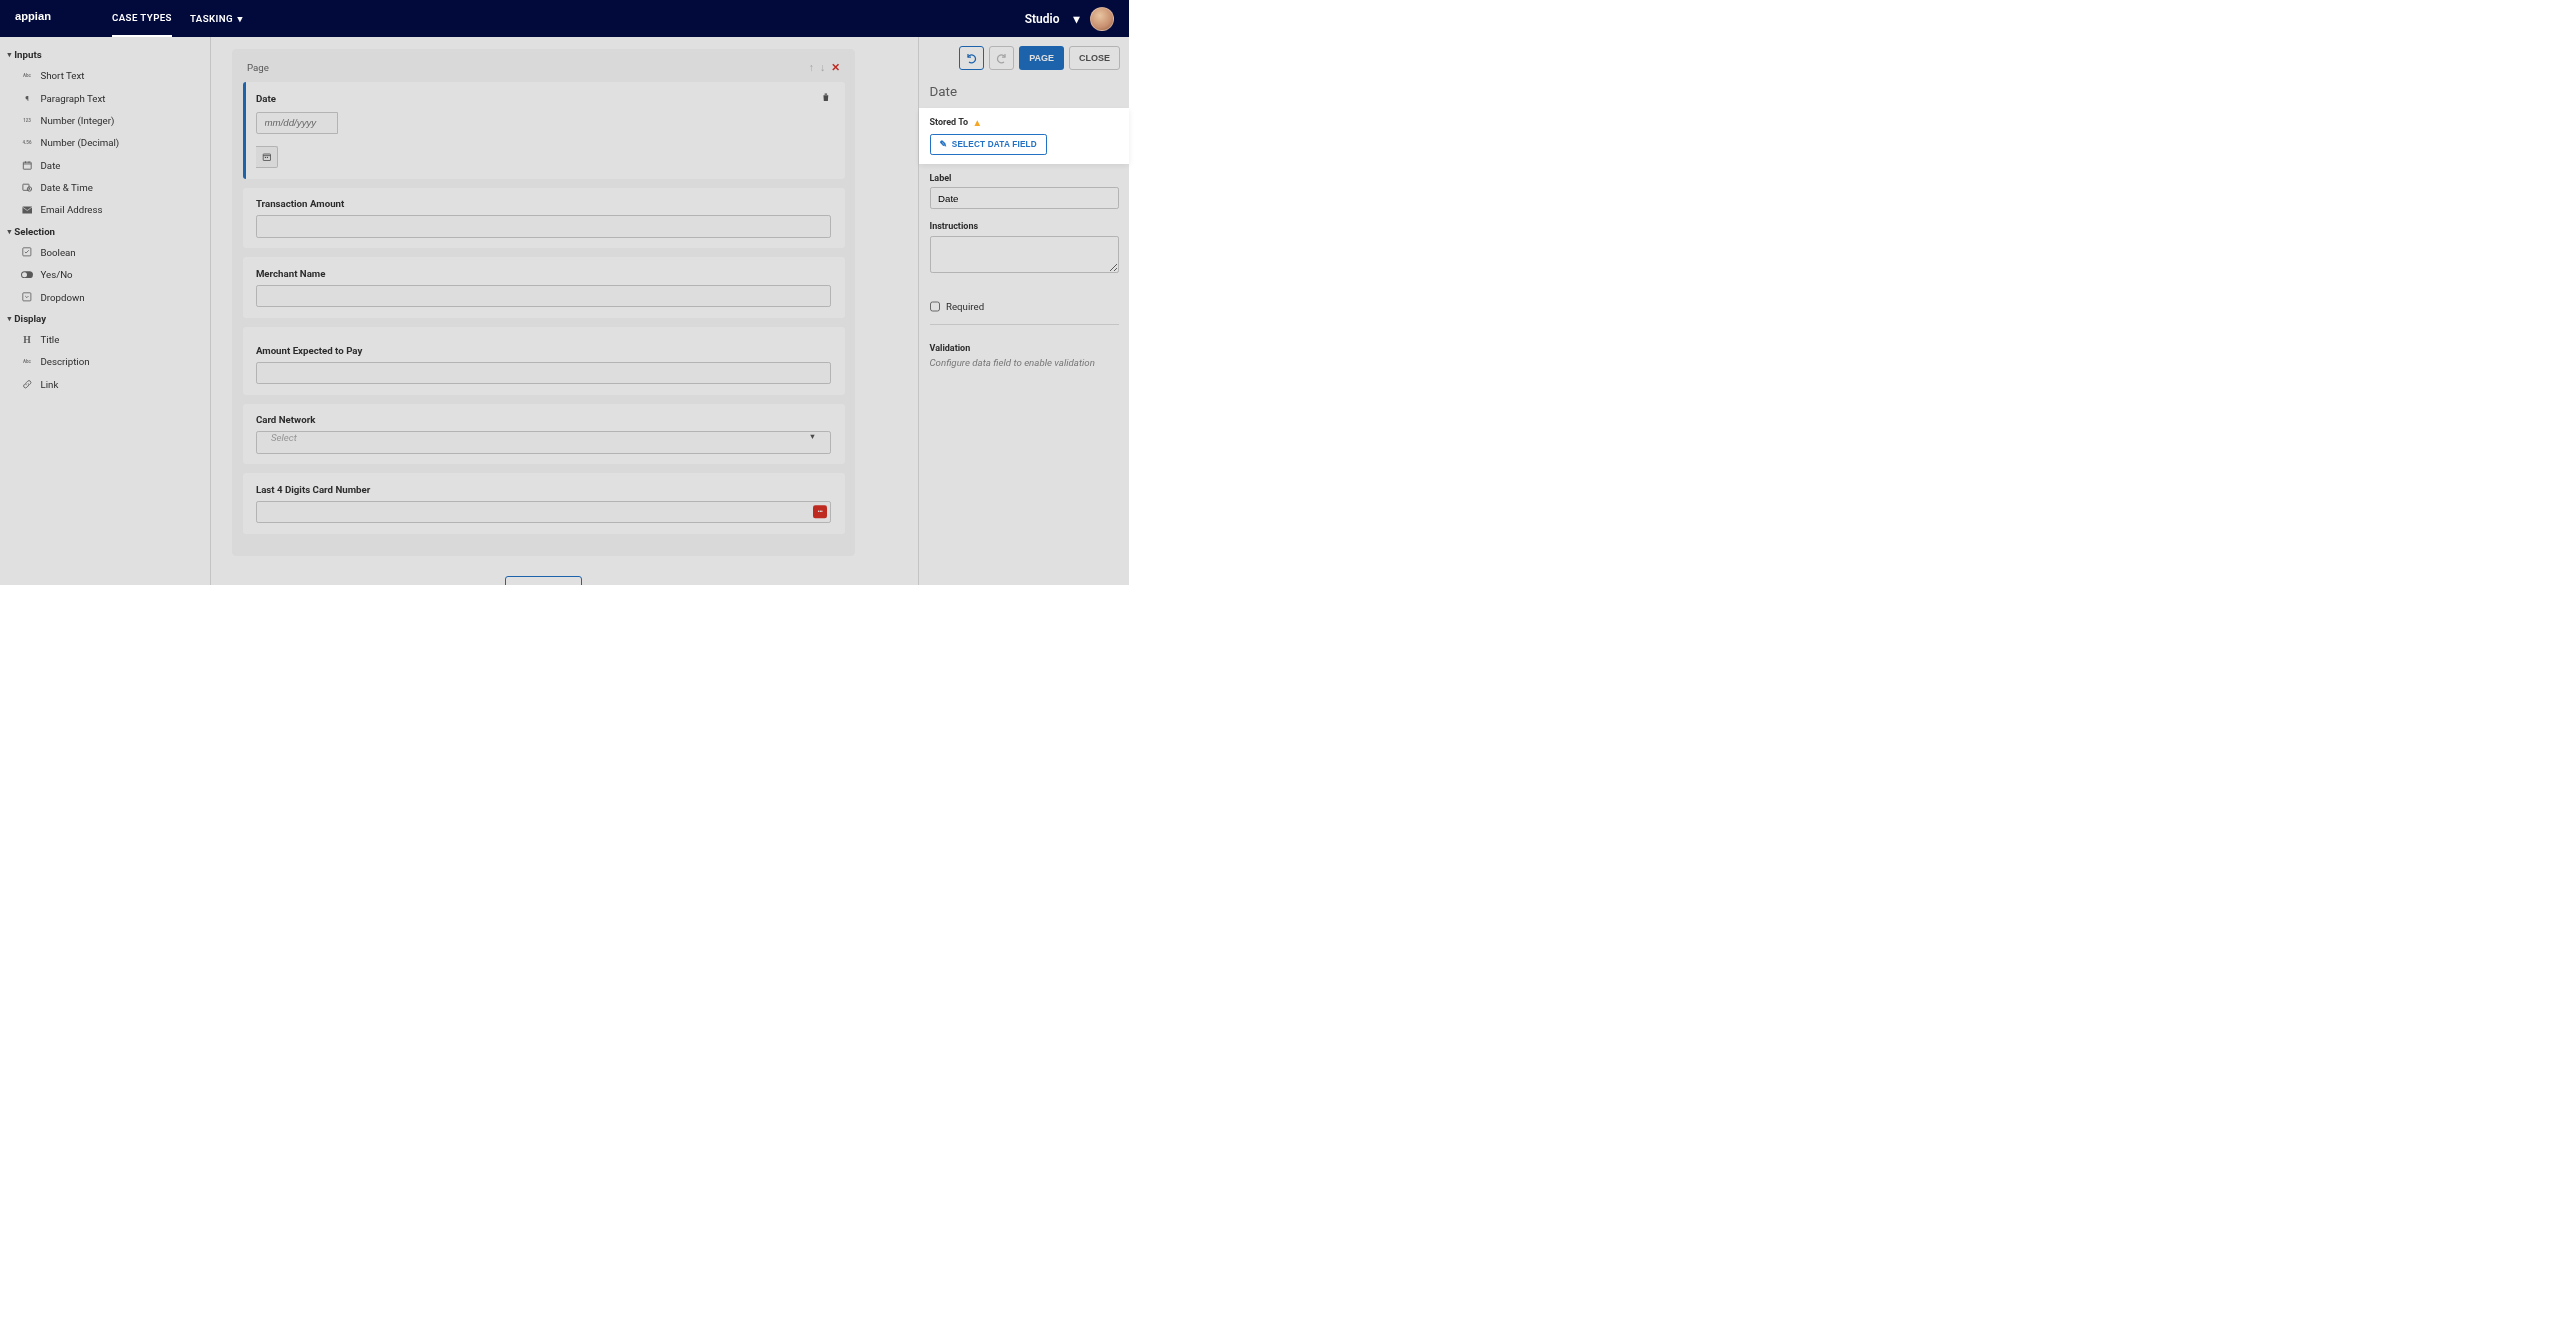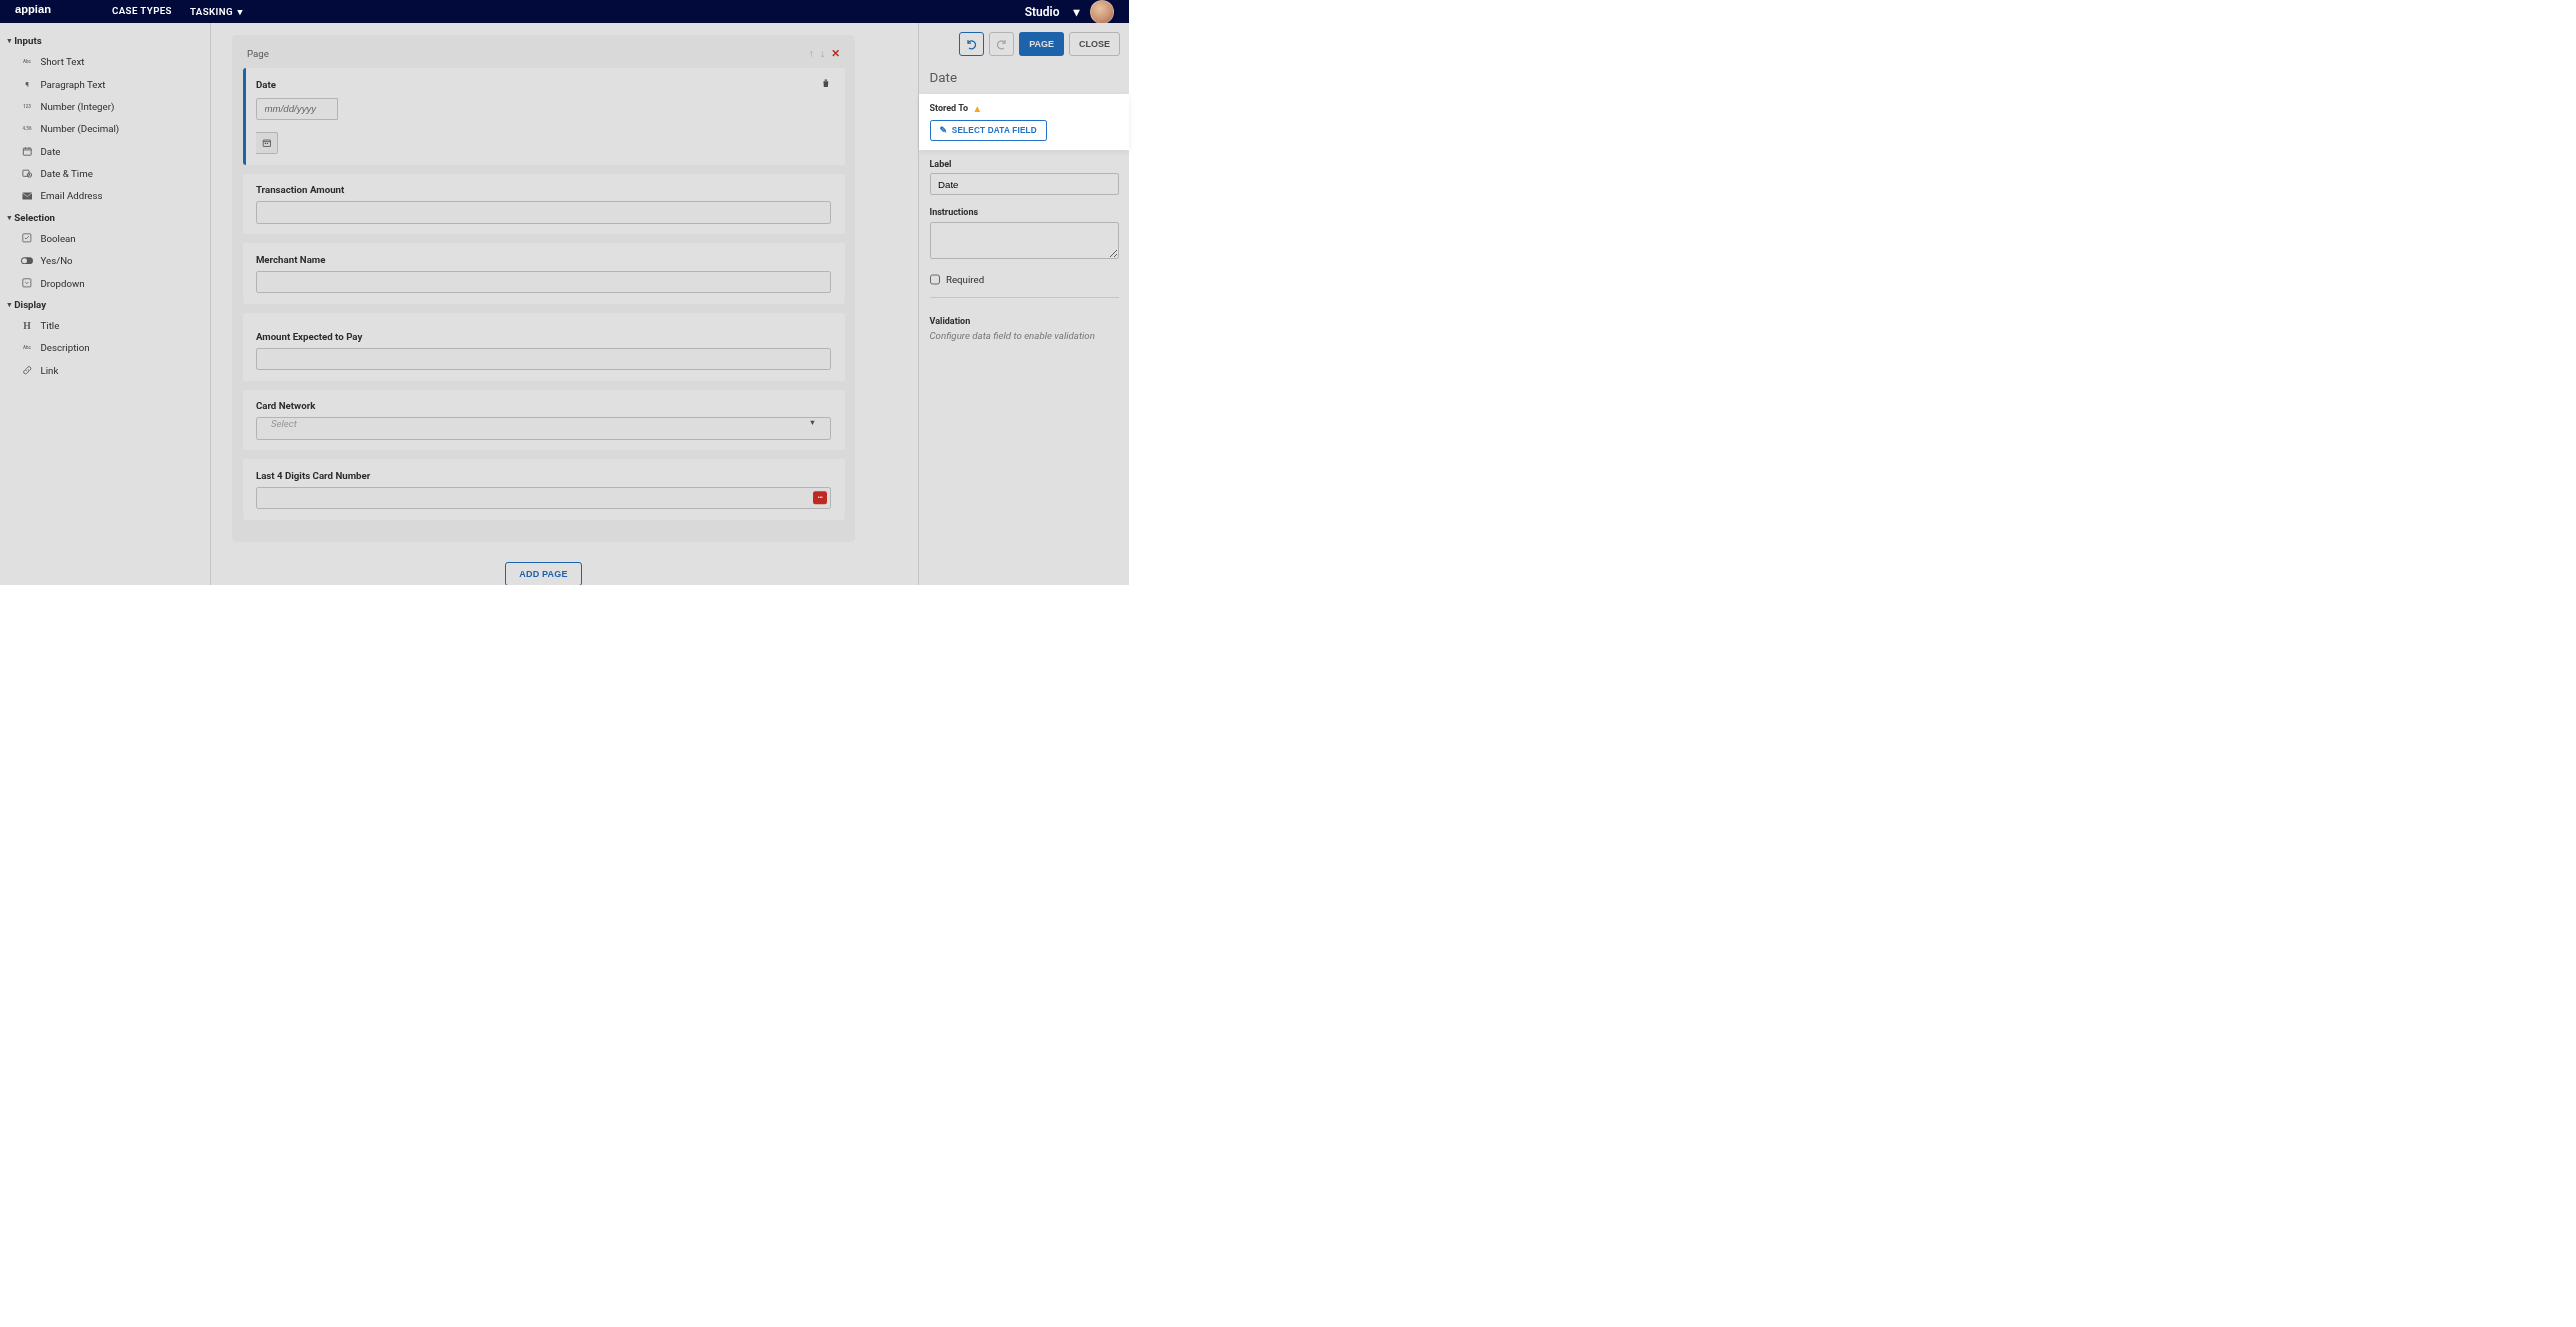--- a/index.html
+++ b/index.html
@@ -1,20 +1,20 @@
 <!DOCTYPE html>
 <html style="font-size:12px"><head>
 <meta charset="utf-8">
 <style>
 * { box-sizing: border-box; margin: 0; padding: 0; }
 body { font-family: -apple-system, BlinkMacSystemFont, "Segoe UI", Roboto, Arial, sans-serif; font-size: 9.7px; color: #333; background: #fff; overflow: hidden; }
 .app { width: 1129px; height: 585px; display: flex; flex-direction: column; position: relative; }
 
 
-.topnav { height: 23px; background: #020a3c; display: flex; align-items: center; padding: 0 15px; color: #fff; }
+.topnav { height: 37px; background: #020a3c; display: flex; align-items: center; padding: 0 15px; color: #fff; }
 .logo { font-size: 16.4px; font-weight: 600; letter-spacing: 0; margin-right: 30px; font-family: Arial, sans-serif; }
 .logo svg { height: 18px; }
 .nav-item { font-size: 9.7px; font-weight: 600; letter-spacing: 0.4px; margin-right: 18px; padding: 12px 0; cursor: pointer; display: flex; align-items: center; gap: 4.5px; }
 .nav-item.active { border-bottom: 2.2px solid #fff; }
 .nav-spacer { flex: 1; }
 .studio-label { font-size: 12px; font-weight: 600; margin-right: 10.5px; display: flex; align-items: center; gap: 14px; }
 .avatar { width: 24px; height: 24px; border-radius: 50%; background: radial-gradient(circle at 40% 35%, #e8c4a0 0%, #c89070 60%, #8b5a3c 100%); border: 0.7px solid rgba(255,255,255,0.3); }
 
 
 .main { flex: 1; display: flex; min-height: 0; position: relative; }
@@ -319,21 +319,21 @@
       </div>
 
       <div class="rp-section">
         <span class="rp-field-label">Label</span>
         <input class="rp-input" value="Date" style="">
       </div>
 
       <div class="rp-section" style="padding-top:3px;">
         <span class="rp-field-label">Instructions</span>
         <textarea class="rp-textarea" style=""></textarea>
-        <div class="checkbox-row" style="margin-top:13px;">
+        <div class="checkbox-row" style="margin-top:26px;">
           <input type="checkbox" style="">
           <span>Required</span>
         </div>
         <div class="divider-line" style="margin-top:12px;"></div>
       </div>
 
       <div class="rp-section" style="padding-top:3px;">
         <span class="rp-field-label">Validation</span>
         <div class="rp-italic">Configure data field to enable validation</div>
       </div>

